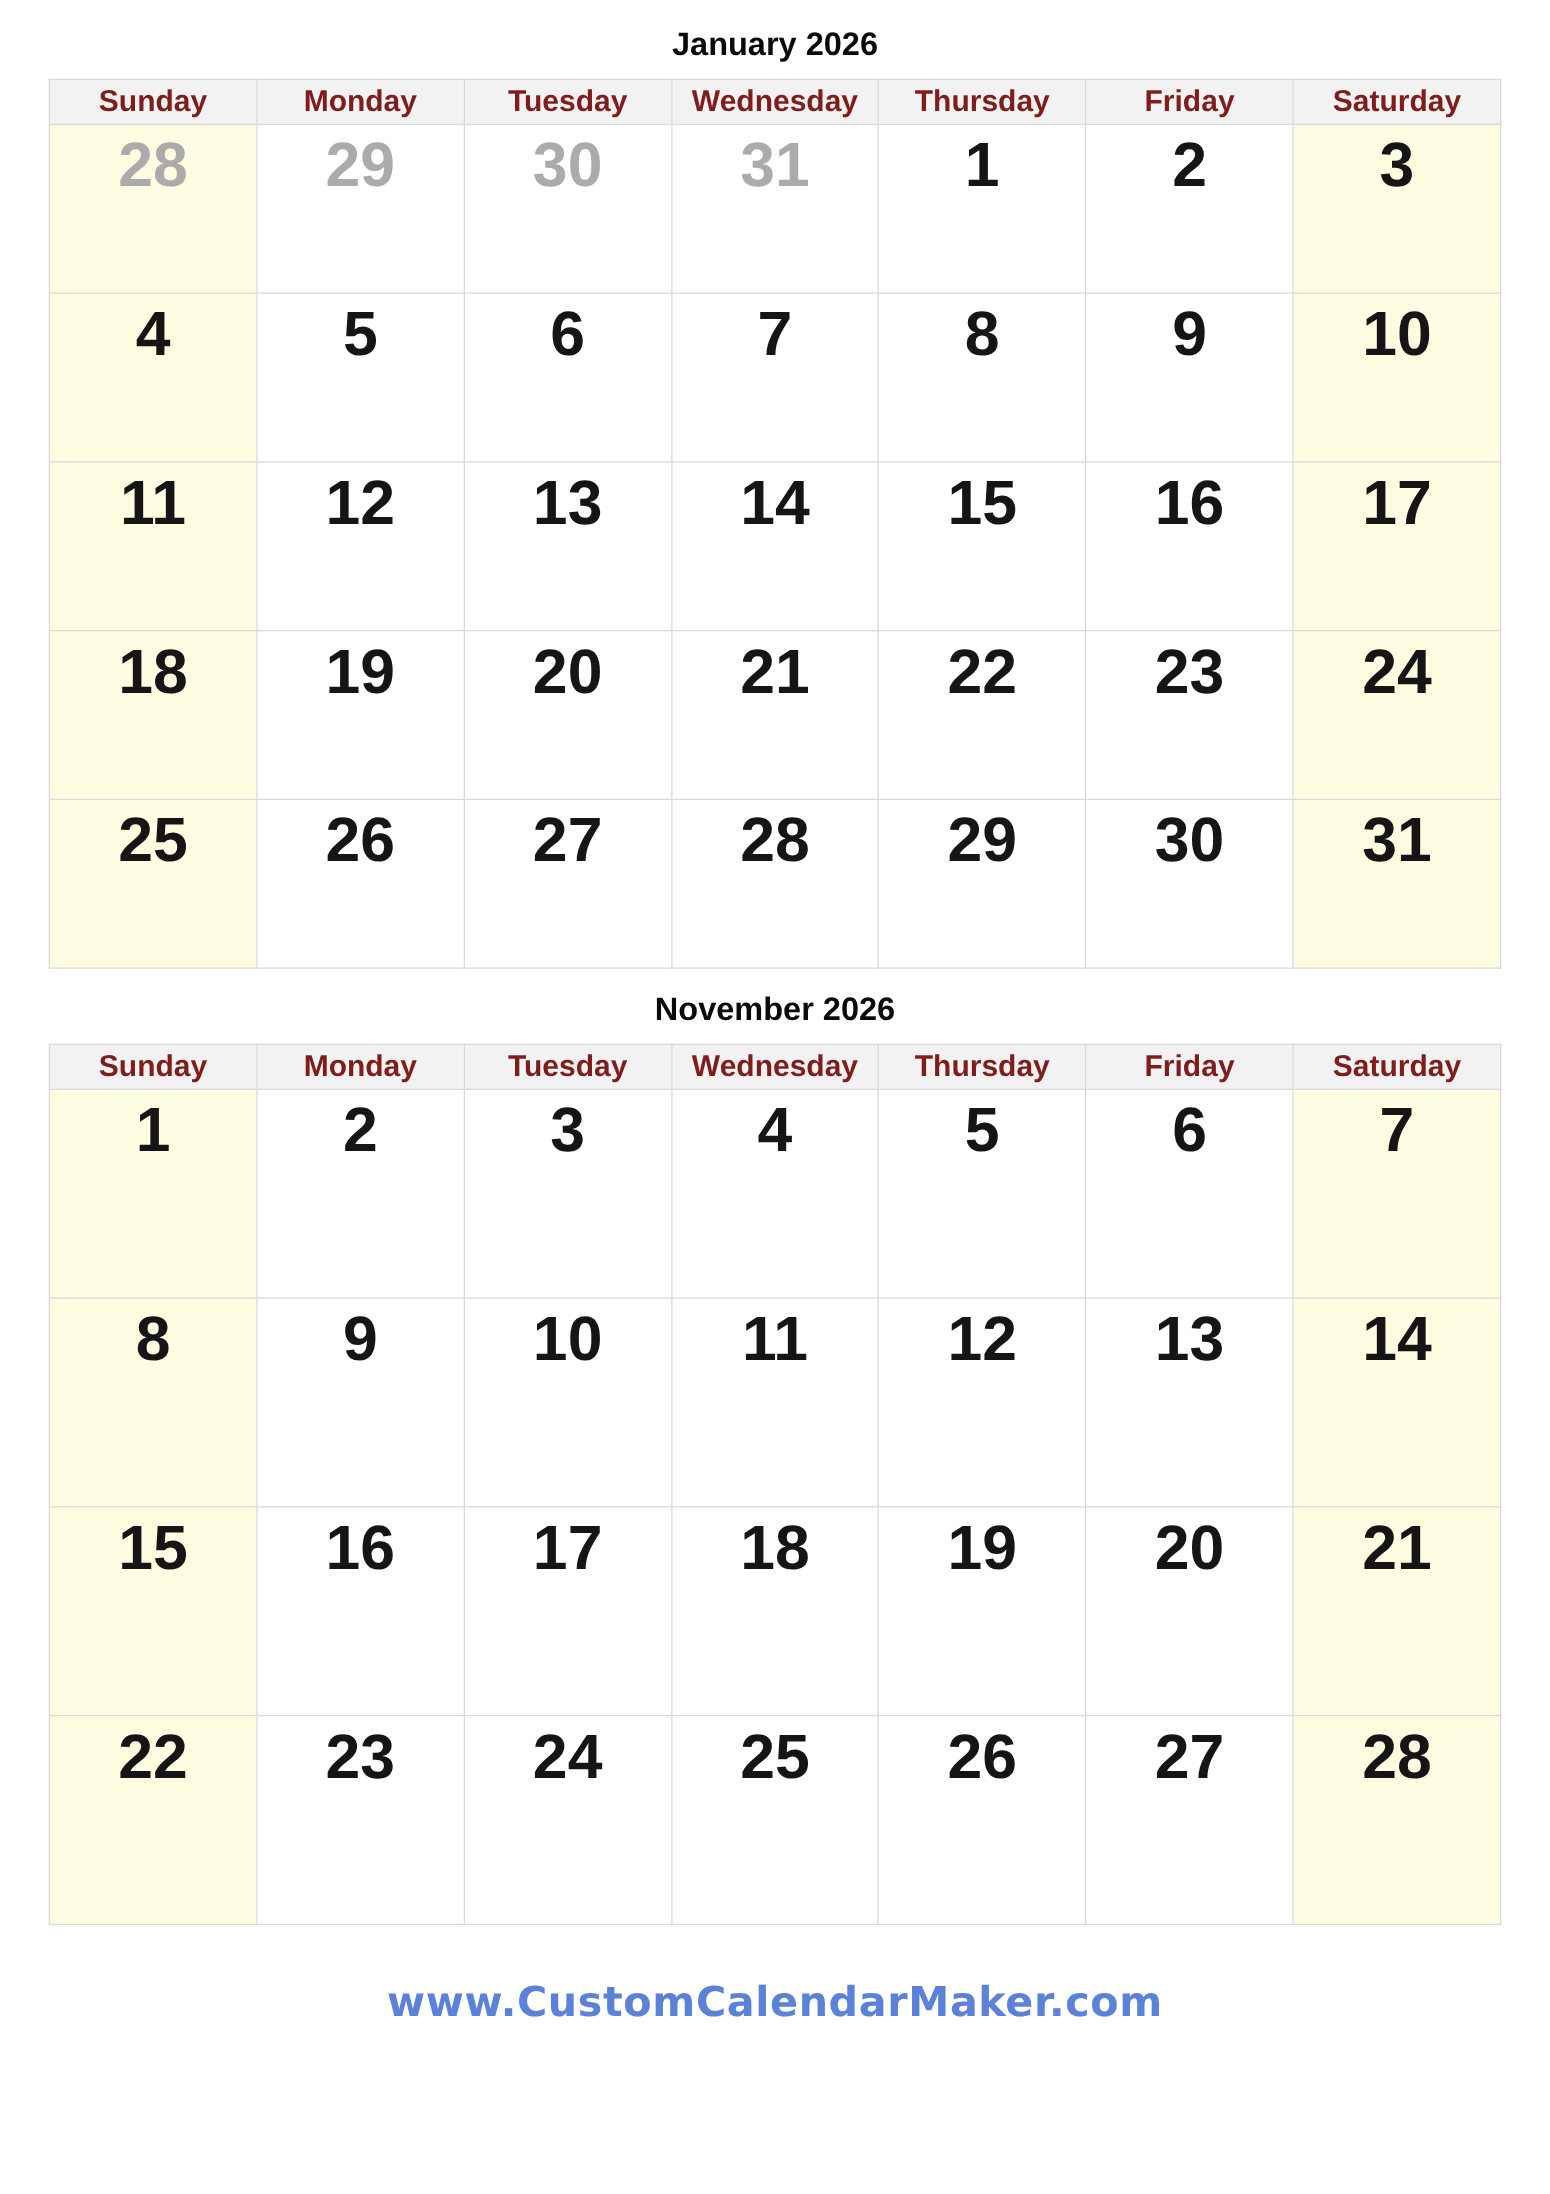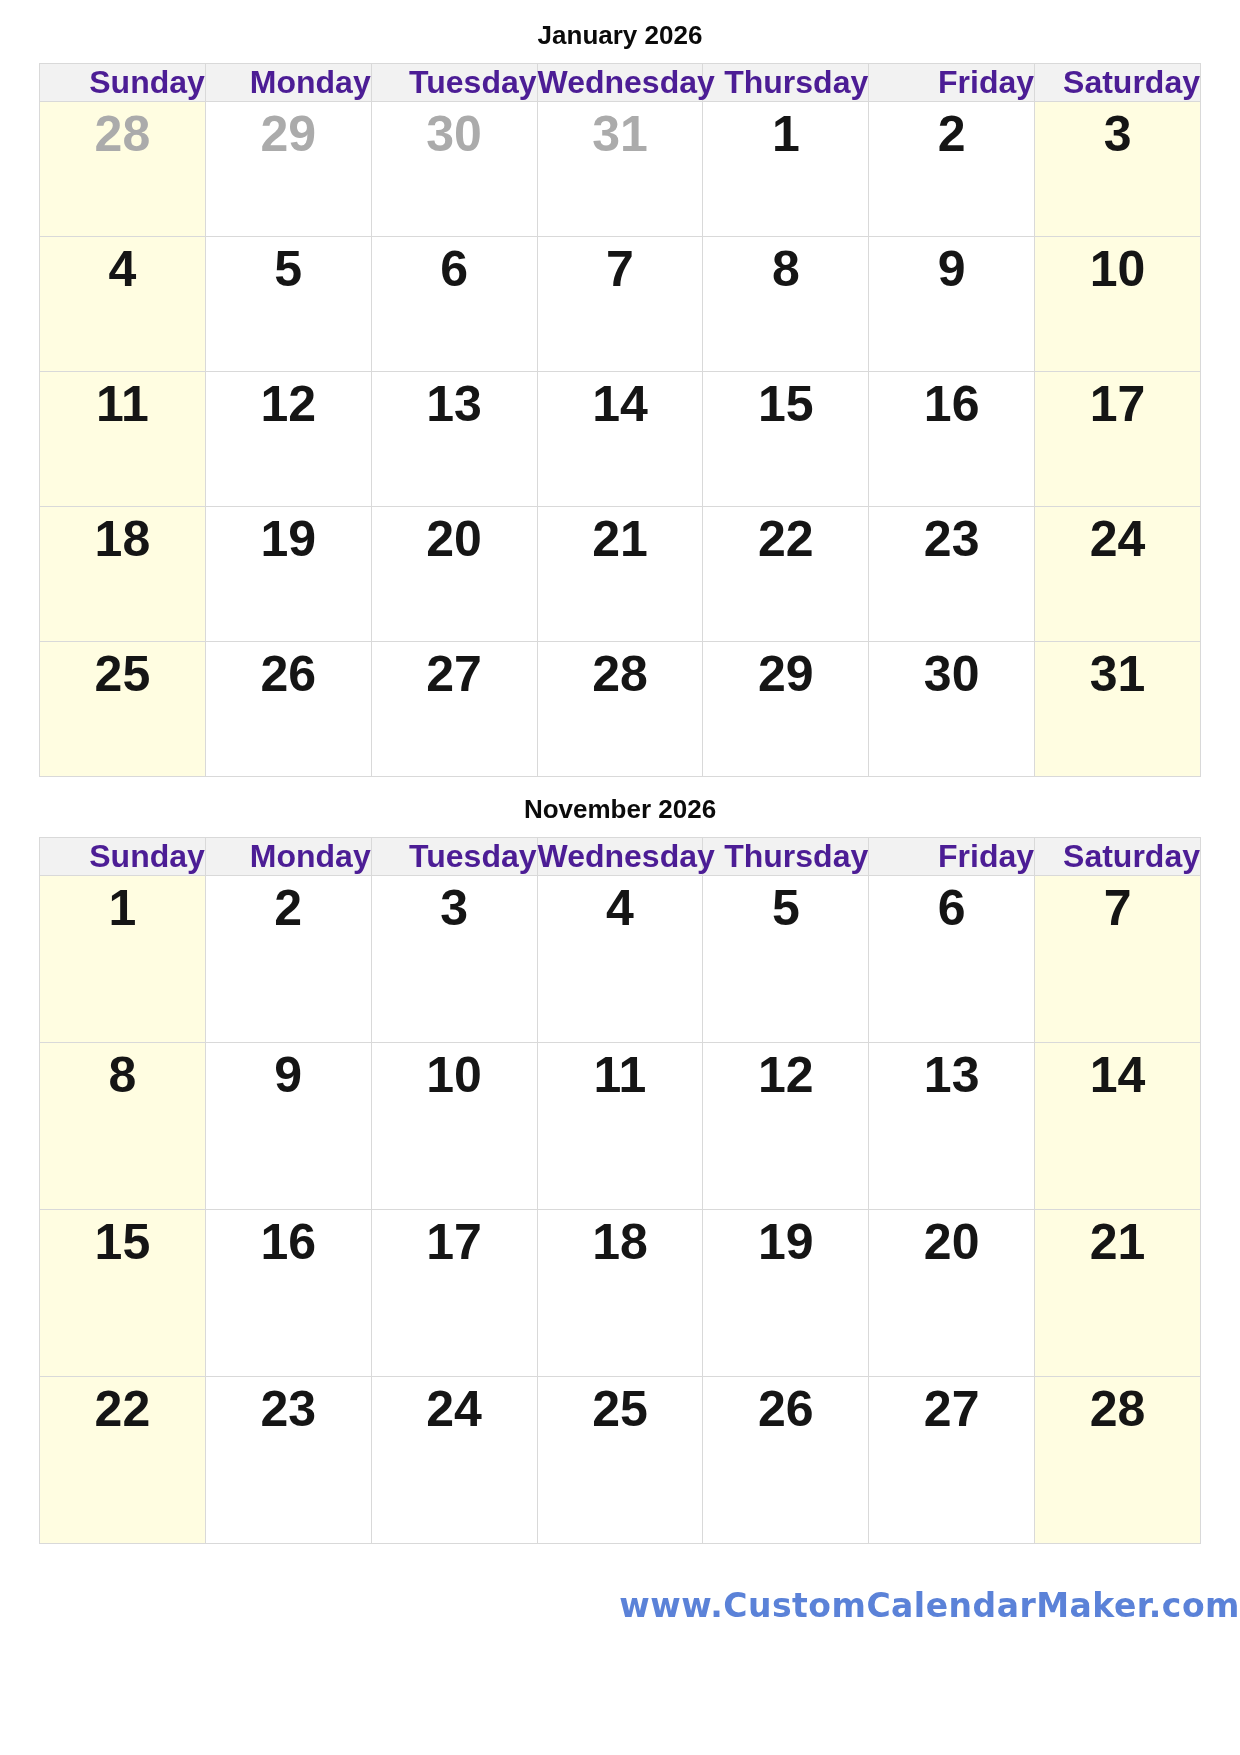--- a/index.html
+++ b/index.html
@@ -40,43 +40,43 @@
   table.cal-grid{
     width:100%;
     border-collapse:collapse;
     table-layout:fixed;
   }
   .cal-grid th{
     background:var(--header-bg);
     border:1px solid var(--border);
     height:36px;
     padding:0;
-    font-size:32px;
-    font-weight:bold;
-    color:#4c1d95;
-    text-align:right;
+    font-size:24px;
+    font-weight:bold;
+    color:#7f1d1d;
+    text-align:center;
   }
   .cal-grid td{
     border:1px solid var(--border);
     background:#FFFFFF;
     vertical-align:top;
     text-align:center;
     padding:7px 0 0 0;
     font-size:50px;
     line-height:1.0;
     font-weight:bold;
     color:var(--day-text);
   }
   .calendar-jan td{height:135px;}
   .calendar-feb td{height:167px;}
   .cal-grid td.weekend{background:var(--weekend-bg);}
   .cal-grid td.muted .day-num{color:var(--muted-text);}
   .footer{
     margin-top:42px;
-    text-align:right;
+    text-align:center;
     font-family:"DejaVu Sans", sans-serif;
     font-size:33px;
     font-weight:bold;
     letter-spacing:0.5px;
     color:var(--footer-text);
   }
 </style>
 </head>
 <body>
 

